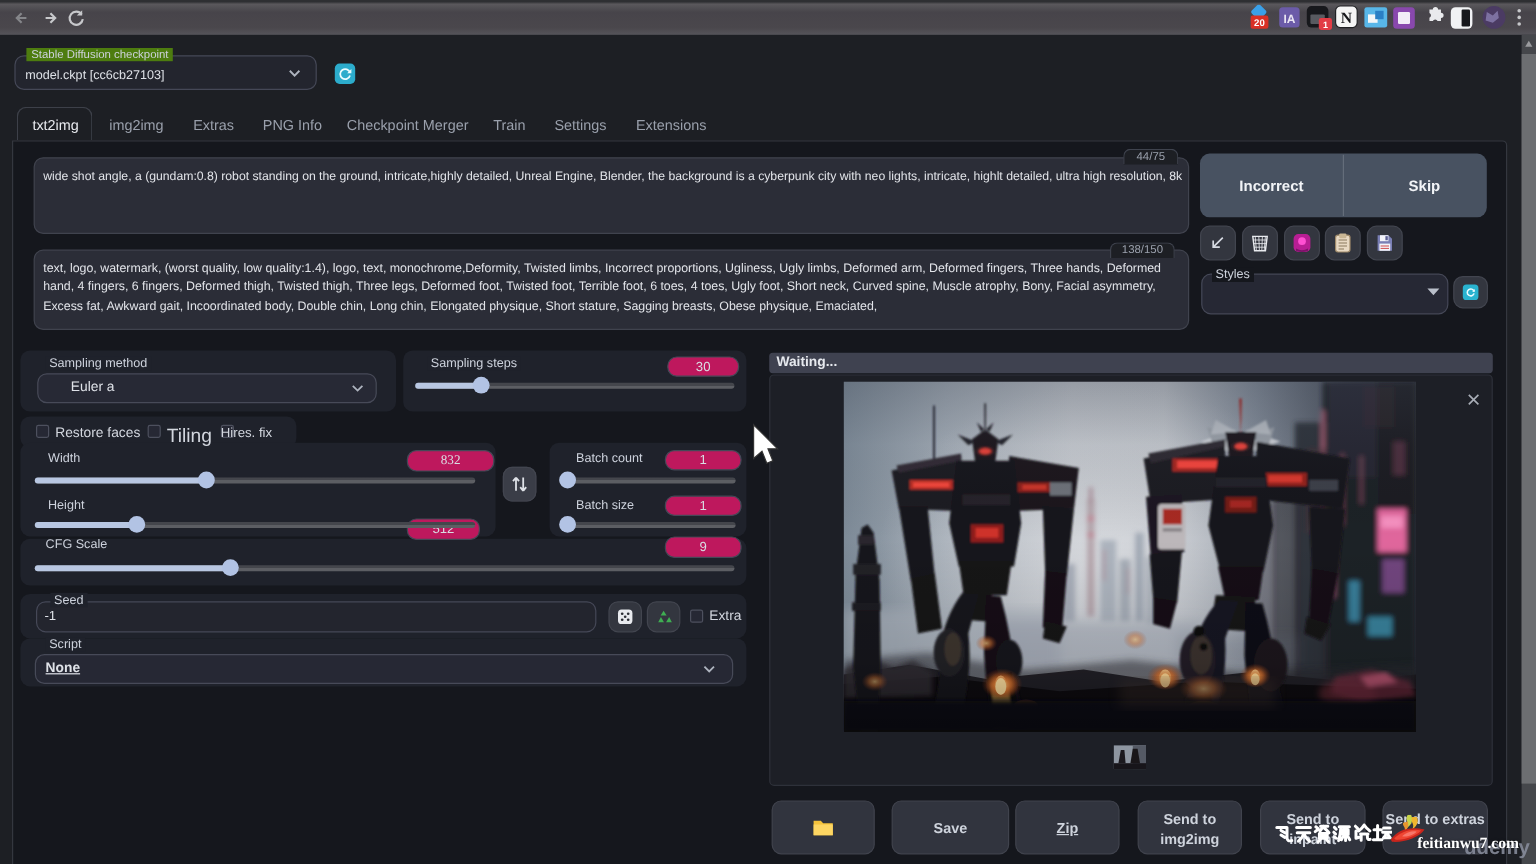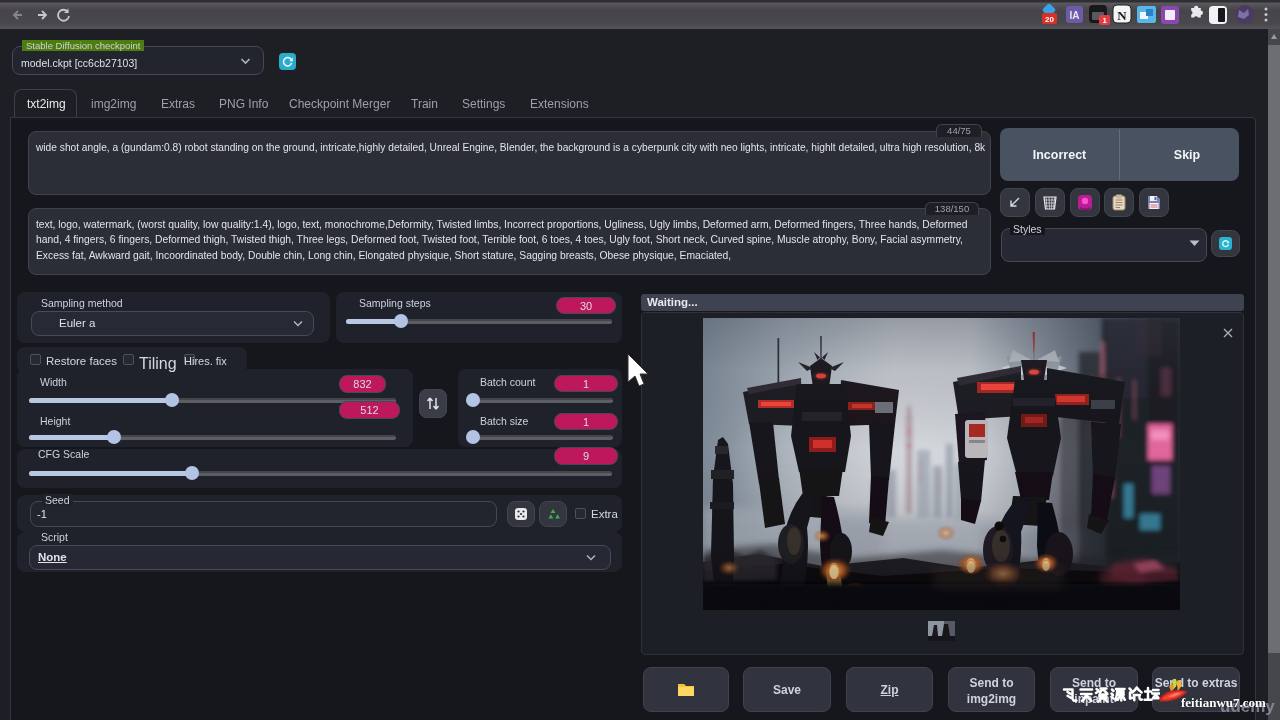--- a/index.html
+++ b/index.html
@@ -167,27 +167,27 @@
 <div class="knob" style="left:394px;top:314px;"></div>
 
 <div class="check" style="left:30px;top:354px;"></div>
 <div class="abs" style="left:46px;top:355px;color:#d3d7df;font-size:11.5px;">Restore faces</div>
 <div class="check" style="left:123px;top:354px;"></div>
 <div class="abs" style="left:139px;top:355px;color:#d3d7df;font-size:16px;">Tiling</div>
 <div class="check" style="left:184px;top:354px;"></div>
 <div class="abs" style="left:184px;top:355px;color:#d3d7df;font-size:11px;">Hires. fix</div>
 
 <div class="abs" style="left:40px;top:376px;color:#cdd2dc;font-size:10.5px;">Width</div>
-<div class="numbox" style="left:339px;top:375px;width:47px;height:18px;line-height:17px;">832</div>
+<div class="numbox" style="left:339px;top:375px;width:73px;height:18px;line-height:17px;font-family:Liberation Serif, serif;">832</div>
 <div class="track" style="left:29px;top:398px;width:367px;"></div>
 <div class="fill" style="left:29px;top:398px;width:143px;"></div>
 <div class="knob" style="left:165px;top:393px;"></div>
 
 <div class="abs" style="left:40px;top:415px;color:#cdd2dc;font-size:10.5px;">Height</div>
-<div class="numbox" style="left:339px;top:401px;width:61px;height:18px;line-height:17px;">512</div>
+<div class="numbox" style="left:339px;top:432px;width:61px;height:18px;line-height:17px;">512</div>
 <div class="track" style="left:29px;top:435px;width:367px;"></div>
 <div class="fill" style="left:29px;top:435px;width:85px;"></div>
 <div class="knob" style="left:107px;top:430px;"></div>
 
 <div class="iconbtn" style="left:419px;top:389px;width:28px;height:29px;background:#3a3d47;"></div>
 <svg class="abs" style="left:426px;top:396px" width="14" height="15" viewBox="0 0 14 15">
     <path d="M4 13 V2 M4 2 L1.5 5 M4 2 L6.5 5 M10 2 V13 M10 13 L7.5 10 M10 13 L12.5 10" stroke="#dfe2e8" stroke-width="1.5" fill="none"></path>
   </svg>
 
 <div class="abs" style="left:480px;top:376px;color:#cdd2dc;font-size:10.5px;">Batch count</div>
@@ -470,21 +470,21 @@
 <path d="M6 4 L9 4 L10 15 L4 15 Z" fill="#1b191e"></path>
 <path d="M16 3 L20 3 L22 15 L14 15 Z" fill="#191619"></path>
 <rect x="0" y="15" width="27" height="5" fill="#17151a"></rect>
 </svg>
 
 <div class="btn" style="left:643px;top:667px;width:86px;height:45px;"></div>
 <svg class="abs" style="left:677px;top:682px" width="18" height="15" viewBox="0 0 18 15">
     <path d="M1 2 H7 L9 4 H17 V14 H1 Z" fill="#f5c33b"></path>
     <path d="M1 5 H17 V14 H1 Z" fill="#fdd663"></path>
   </svg>
-<div class="btn" style="left:743px;top:667px;width:88px;height:45px;line-height:45px;">Save</div>
+<div class="btn" style="left:743px;top:667px;width:98px;height:45px;line-height:45px;">Save</div>
 <div class="btn" style="left:846px;top:667px;width:87px;height:45px;line-height:45px;text-decoration:underline;">Zip</div>
 <div class="btn" style="left:948px;top:667px;width:87px;height:45px;padding-top:7px;line-height:16px;">Send to<br>img2img</div>
 <div class="btn" style="left:1050px;top:667px;width:88px;height:45px;padding-top:7px;line-height:16px;">Send to<br>inpaint</div>
 <div class="btn" style="left:1152px;top:667px;width:88px;height:45px;padding-top:7px;line-height:16px;">Send to extras</div>
 
 <div class="abs" style="left:1268px;top:29px;width:12px;height:691px;background:#45474b;"></div>
 <div class="abs" style="left:1268px;top:45px;width:12px;height:608px;background:#6c6e71;"></div>
 <svg class="abs" style="left:1270px;top:33px" width="8" height="8" viewBox="0 0 8 8">
     <path d="M4 1 L7 6 H1 Z" fill="#9a9b9e"></path>
   </svg>

